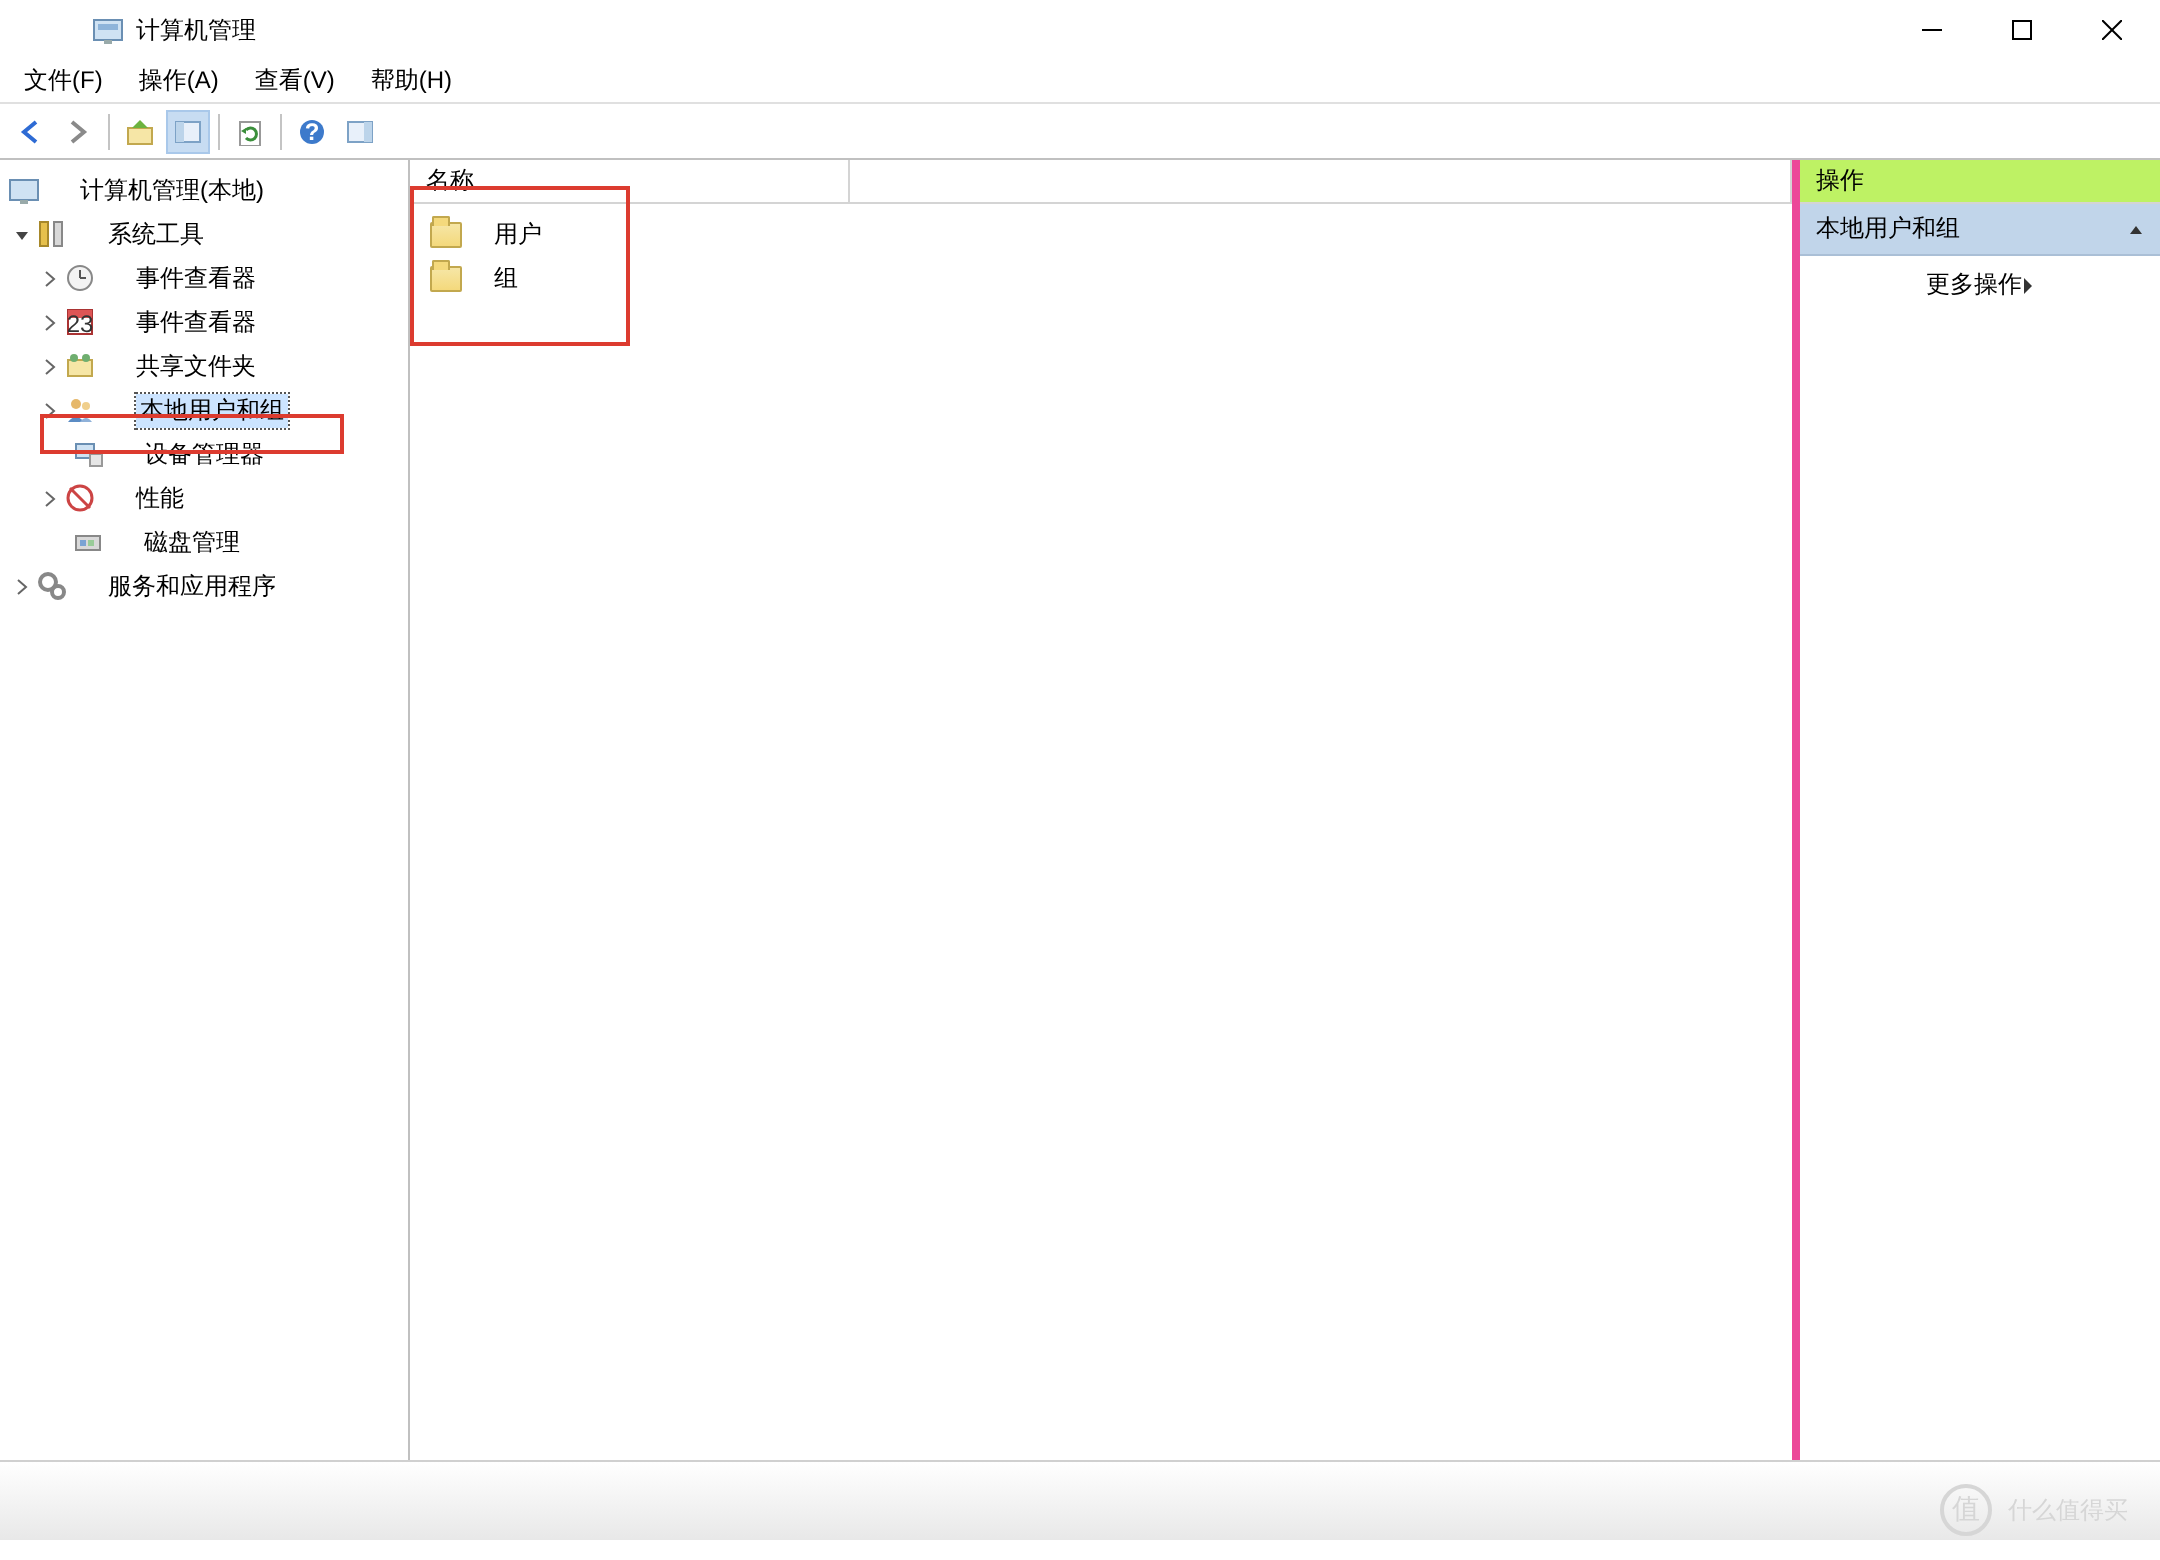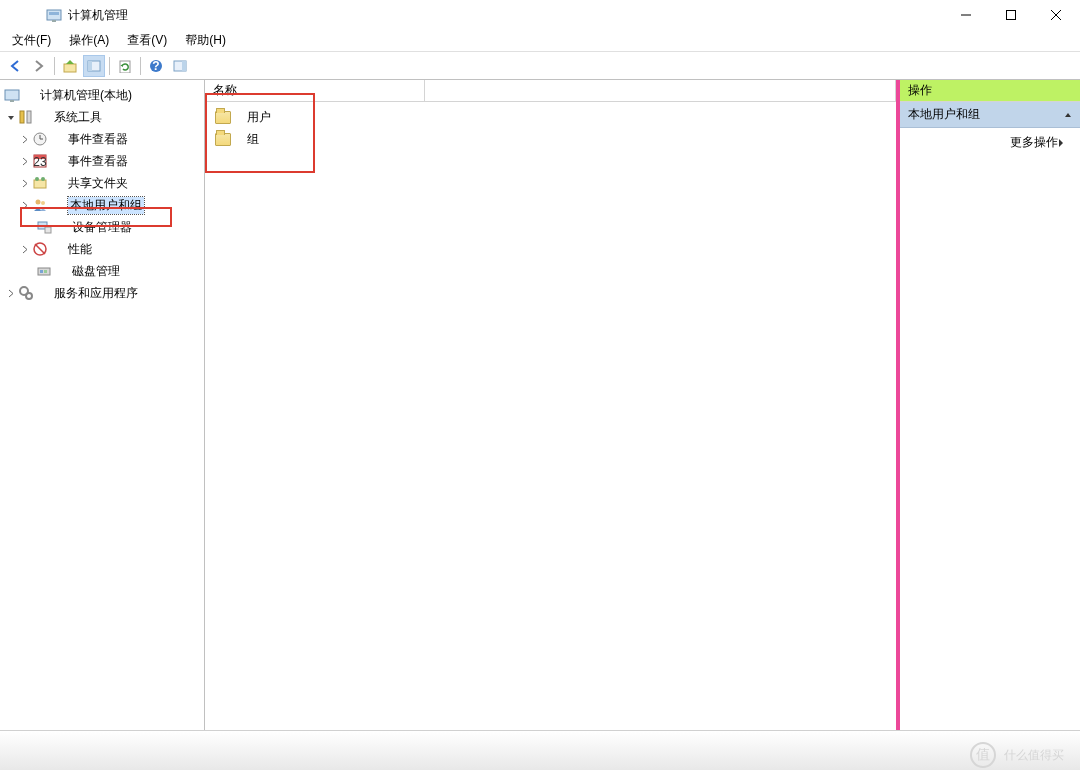--- a/index.html
+++ b/index.html
@@ -24,21 +24,21 @@
 .list { flex: 1; display: flex; flex-direction: column; }
 .listhdr { height: 22px; display: flex; align-items: center; border-bottom: 1px solid #d4d4d4; }
 .colhdr { padding: 0 8px; height: 100%; display: flex; align-items: center; border-right: 1px solid #d4d4d4; }
 .listbody { padding: 4px 6px; }
 .listrow { display: flex; align-items: center; height: 22px; gap: 16px; padding: 0 4px; }
 .folder-icon { width: 16px; height: 13px; background: linear-gradient(#f6e6a6,#f4d97c); border: 1px solid #c2a84e; border-radius: 1px; position: relative; }
 .folder-icon::before { content: ""; position: absolute; top: -4px; left: 0; width: 7px; height: 4px; background: #f4d97c; border: 1px solid #c2a84e; border-bottom: none; border-radius: 1px 1px 0 0; }
 .actions { width: 180px; padding: 0; }
 .actions-hdr { height: 22px; display: flex; align-items: center; padding: 0 8px; background: #bef264; border-bottom: 1px solid #d4d4d4; font-weight: normal; }
 .actions-section { background: #c1d5ea; padding: 4px 8px; display: flex; justify-content: space-between; align-items: center; border-bottom: 1px solid #aabfd6; }
-.actions-item { padding: 6px 16px; display: flex; justify-content: flex-end; align-items: center; }
+.actions-item { padding: 6px 16px; display: flex; justify-content: center; align-items: center; }
 .redbox1 { position: absolute; border: 2px solid #dc3b2f; pointer-events: none; }
 .watermark { position: absolute; right: 16px; bottom: 12px; color: #d6d6d6; font-size: 16px; display: flex; align-items: center; gap: 8px; }
 .wm-circle { width: 26px; height: 26px; border: 2px solid #d6d6d6; border-radius: 50%; display: flex; align-items: center; justify-content: center; font-size: 14px; }
 .gradrow { height: 40px; background: linear-gradient(#fff,#e8e8e8); border-top: 1px solid #d0d0d0; }
 svg { display: block; }
 .ind0 { padding-left: 2px; }
 .ind1 { padding-left: 16px; }
 .ind2 { padding-left: 34px; }
 </style>
 </head>

